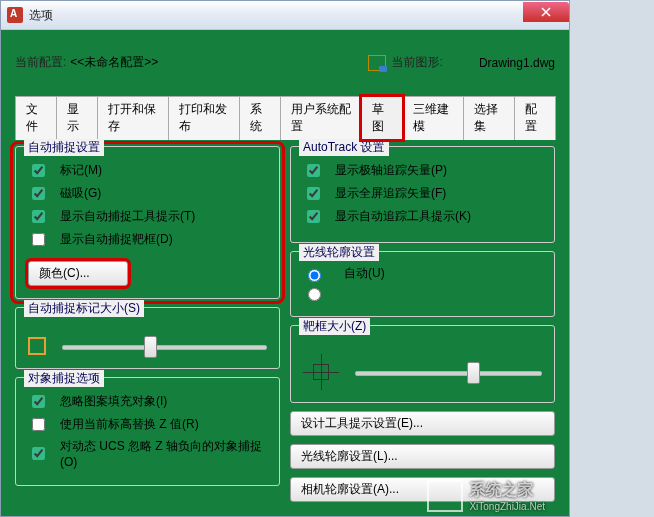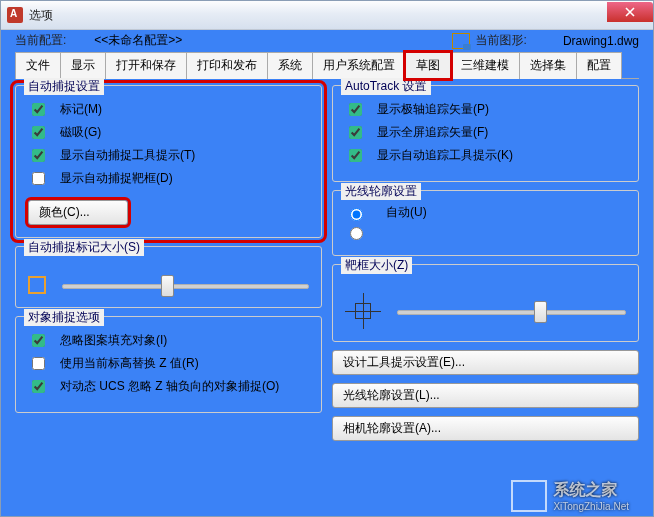--- a/index.html
+++ b/index.html
@@ -1,25 +1,25 @@
 <!DOCTYPE html>
 <html><head>
 <meta charset="utf-8">
 <style>
 body{margin:0;font-family:"Microsoft YaHei","SimSun",sans-serif;font-size:12px;background:#d4dce5;overflow:hidden}
-.window{width:654px;height:517px;background:#3b82f6;border:1px solid #8a9db5;position:relative;box-sizing:border-box}
+.window{width:570px;height:517px;background:#15803d;border:1px solid #8a9db5;position:relative;box-sizing:border-box}
 .titlebar{height:28px;background:linear-gradient(#fdfdfe,#e6ecf5 45%,#d6e0ee);display:flex;align-items:center;border-bottom:1px solid #c0c8d4;position:relative}
 .titlebar-icon{width:16px;height:16px;margin:0 6px;background:#c0392b;border-radius:2px;position:relative}
 .titlebar-icon:after{content:"A";color:#fff;font-size:10px;position:absolute;left:3px;top:1px;font-weight:bold}
 .titlebar-text{flex:1;color:#222}
 .close-btn{width:46px;height:20px;background:linear-gradient(#e68,#c9302c);border-radius:0 3px 0 0;display:flex;align-items:center;justify-content:center;margin-right:0;margin-top:-7px;color:#fff;cursor:pointer}
 .close-btn svg{width:10px;height:10px}
-.info-row{display:flex;align-items:center;padding:2px 14px;font-size:12px}
+.info-row{display:flex;align-items:center;padding:24px 14px;font-size:12px}
 .info-row .lbl{color:#222}
-.info-row .val{margin-left:28px;min-width:160px}
+.info-row .val{margin-left:4px;min-width:160px}
 .tabs{display:flex;margin:0 14px;border-bottom:1px solid #aaa;position:relative}
 .tab{padding:4px 10px;border:1px solid #aaa;border-bottom:none;background:#f5f5f5;margin-right:-1px;position:relative;top:1px;cursor:pointer}
 .tab.active{background:#f0f0f0;border-bottom:1px solid #f0f0f0;z-index:2}
 .tab.highlight{outline:3px solid #d40000;outline-offset:-1px}
 .panel{display:flex;padding:6px 14px;gap:10px}
 .col{flex:1;display:flex;flex-direction:column;gap:8px}
 .group{border:1px solid #ccc;border-radius:3px;padding:10px 12px 12px;position:relative}
 .group-title{position:absolute;top:-8px;left:8px;background:#f0f0f0;padding:0 4px;color:#005;font-size:12px}
 .chk{display:flex;align-items:center;margin:4px 0;gap:12px}
 .chk input{width:13px;height:13px;accent-color:#3b8}

